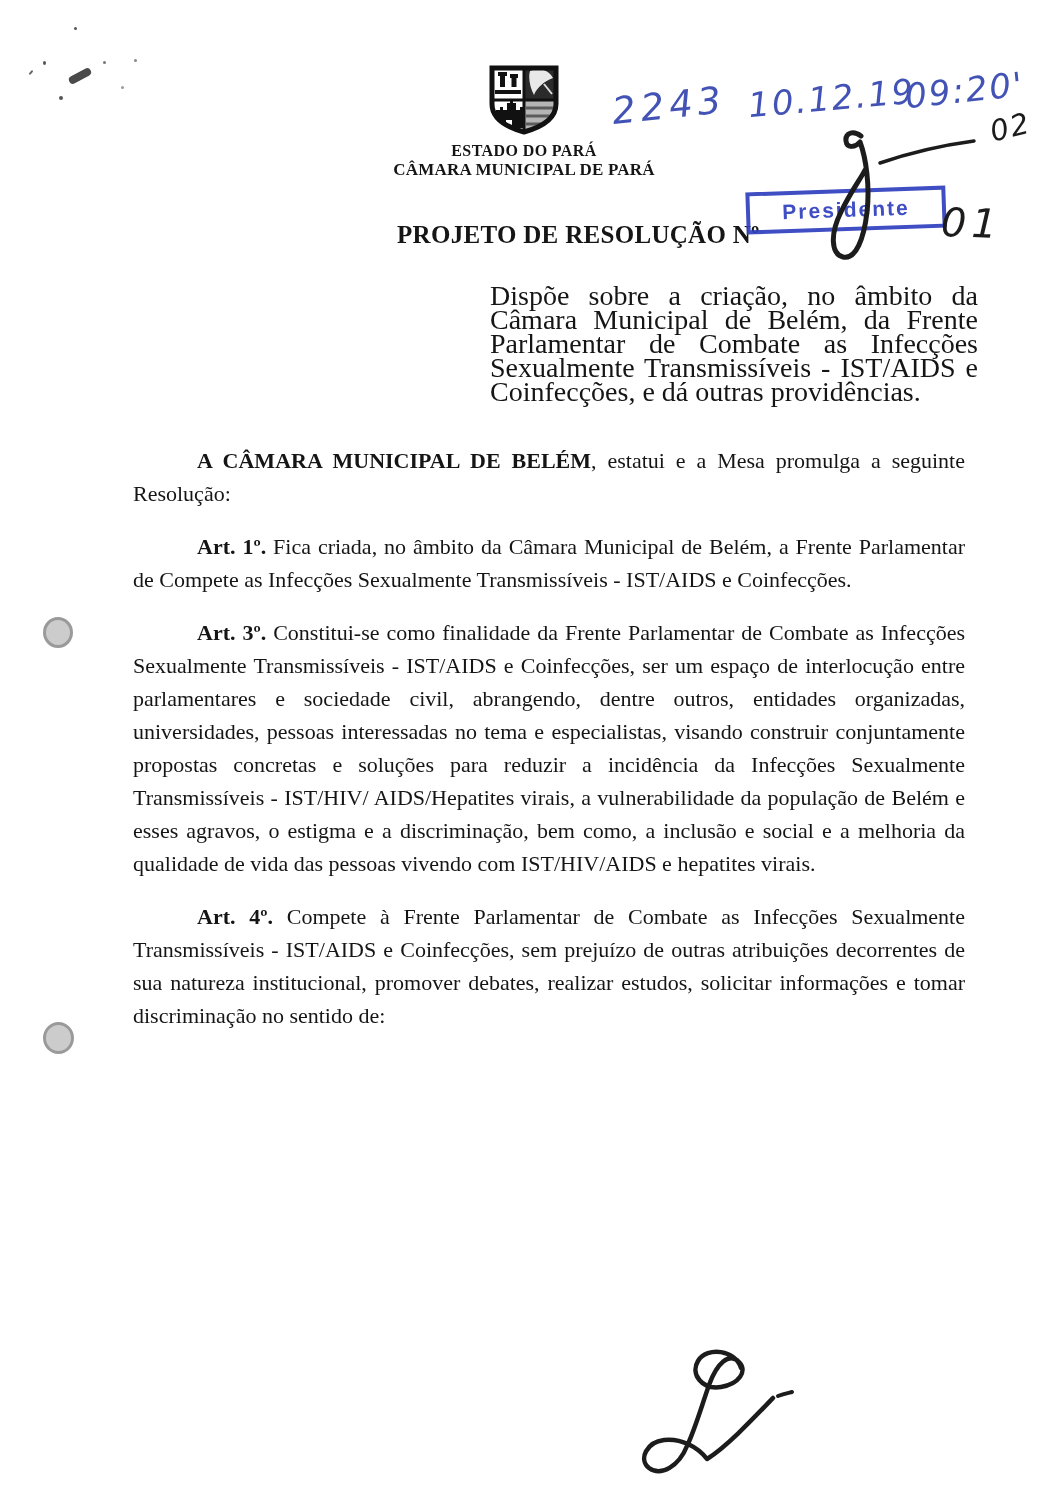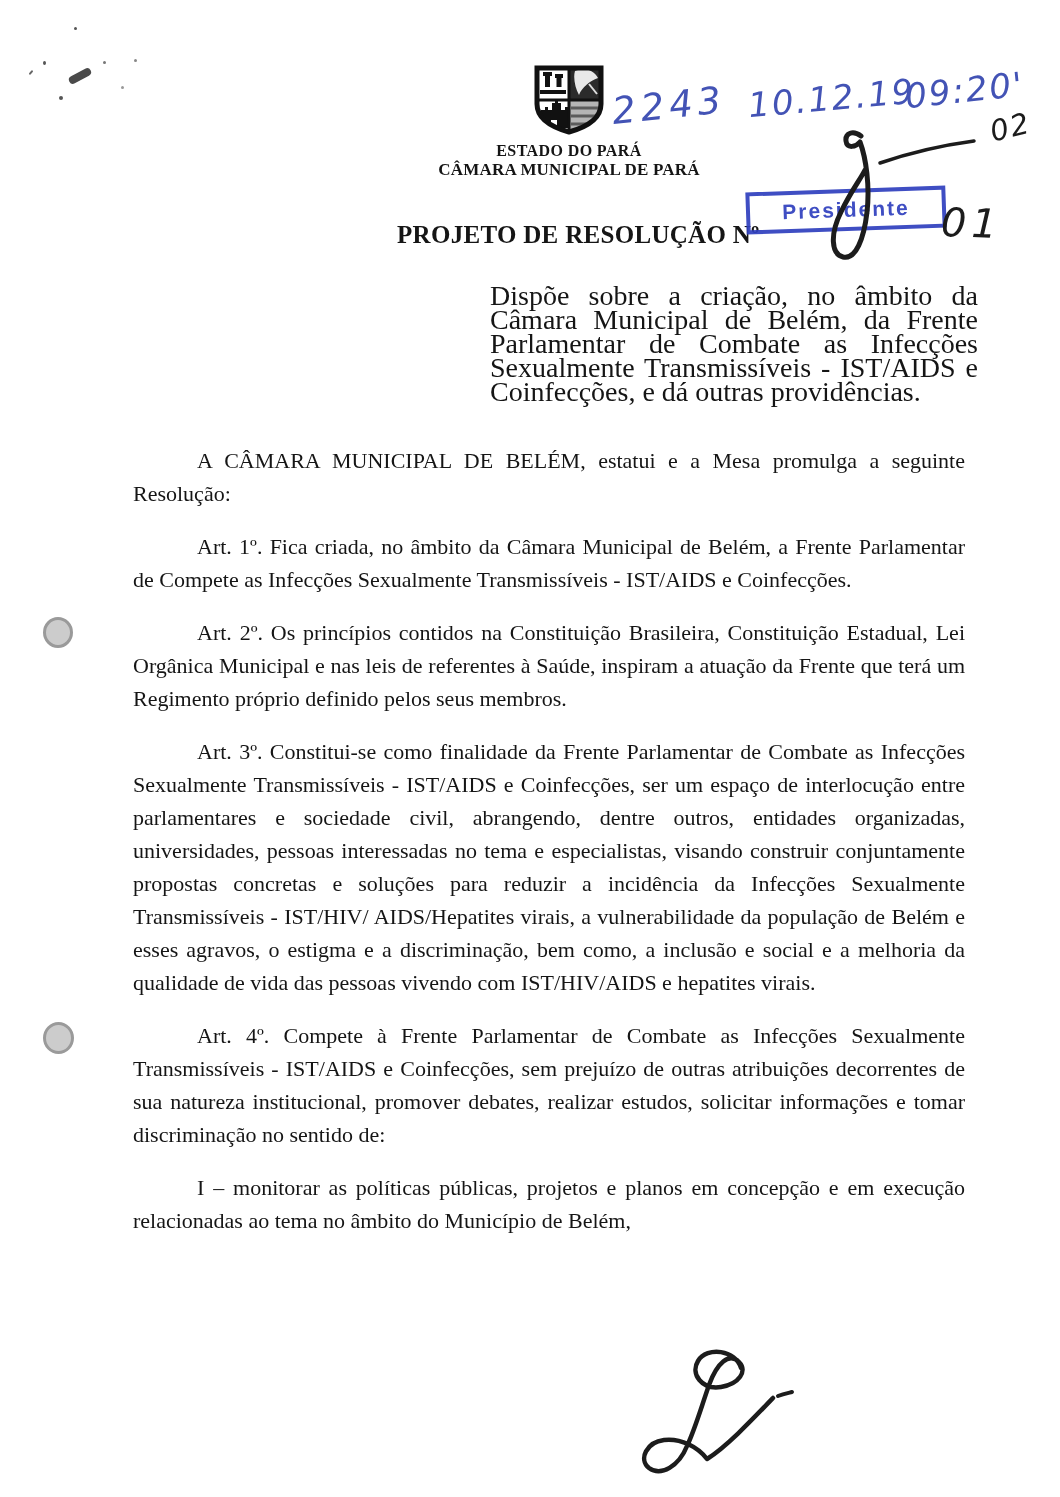--- a/index.html
+++ b/index.html
@@ -2,32 +2,32 @@
 <html><head>
 <meta charset="utf-8">
 <style>
   html,body{margin:0;padding:0;background:#e8e8e8;}
   .page{
     position:relative;width:1060px;height:1497px;margin:0 auto;
     background:#ffffff;overflow:hidden;
     font-family:"Liberation Serif",serif;color:#151515;
   }
   
-  .header{position:absolute;top:64px;left:438px;width:262px;text-align:center;}
+  .header{position:absolute;top:64px;left:393px;width:262px;text-align:center;}
   .coat{display:block;margin:0 auto 6px auto;}
   .org-line1{font-size:16px;font-weight:bold;letter-spacing:.4px;}
   .org-line2{font-size:17px;font-weight:bold;letter-spacing:.2px;}
   .title{position:absolute;left:385px;top:209px;margin:12px;font-size:25px;font-weight:bold;letter-spacing:.3px;}
   
   .ementa{position:absolute;left:478px;top:272px;width:488px;margin:12px;
           font-size:28px;line-height:24px;text-align:justify;}
   .body-text{position:absolute;left:133px;top:444px;width:832px;
              font-size:22px;line-height:33px;text-align:justify;}
   .body-text p{margin:0 0 20px 0;text-indent:64px;}
-  .body-text b{font-weight:normal;}
+  .body-text b{font-weight:bold;}
   
   .stamp{position:absolute;left:746px;top:189px;width:192px;height:34px;
          border:4px solid #2f3fbe;transform:rotate(-2deg);
          display:flex;align-items:center;justify-content:center;
          font-family:"Liberation Sans",sans-serif;font-weight:bold;
          font-size:21px;color:#2f3fbe;letter-spacing:2px;opacity:.92;}
   .hand{position:absolute;font-family:"DejaVu Sans",sans-serif;font-style:italic;white-space:nowrap;}
   .hand-blue{color:#4353b5;}
   .hand-black{color:#1c1c1c;}
   #hw-number{left:612px;top:84px;font-size:37px;letter-spacing:5px;transform:rotate(-6deg);}
@@ -99,24 +99,22 @@
     <div class="org-line2">CÂMARA MUNICIPAL DE PARÁ</div>
   </div>
 
   <h1 class="title">PROJETO DE RESOLUÇÃO Nº</h1>
 
   <p class="ementa">Dispõe sobre a criação, no âmbito da Câmara Municipal de Belém, da Frente Parlamentar de Combate as Infecções Sexualmente Transmissíveis - IST/AIDS e Coinfecções, e dá outras providências.</p>
 
   <div class="body-text">
     <p><b>A CÂMARA MUNICIPAL DE BELÉM</b><span>, estatui e a Mesa promulga a seguinte Resolução:</span></p>
     <p><b>Art. 1º.</b><span> Fica criada, no âmbito da Câmara Municipal de Belém, a Frente Parlamentar de Compete as Infecções Sexualmente Transmissíveis - IST/AIDS e Coinfecções.</span></p>
-    <p><b>Art. 2º.</b><span> Os princípios contidos na Constituição Brasileira, Constituição Estadual, Lei Orgânica Municipal e nas leis de referentes à Saúde, inspiram a atuação da Frente que terá um Regimento próprio definido pelos seus membros.</span></p>
     <p><b>Art. 3º.</b><span> Constitui-se como finalidade da Frente Parlamentar de Combate as Infecções Sexualmente Transmissíveis - IST/AIDS e Coinfecções, ser um espaço de interlocução entre parlamentares e sociedade civil, abrangendo, dentre outros, entidades organizadas, universidades, pessoas interessadas no tema e especialistas, visando construir conjuntamente propostas concretas e soluções para reduzir a incidência da Infecções Sexualmente Transmissíveis - IST/HIV/ AIDS/Hepatites virais, a vulnerabilidade da população de Belém e esses agravos, o estigma e a discriminação, bem como, a inclusão e social e a melhoria da qualidade de vida das pessoas vivendo com IST/HIV/AIDS e hepatites virais.</span></p>
     <p><b>Art. 4º.</b><span> Compete à Frente Parlamentar de Combate as Infecções Sexualmente Transmissíveis - IST/AIDS e Coinfecções, sem prejuízo de outras atribuições decorrentes de sua natureza institucional, promover debates, realizar estudos, solicitar informações e tomar discriminação no sentido de:</span></p>
-    <p><b>I –</b><span> monitorar as políticas públicas, projetos e planos em concepção e em execução relacionadas ao tema no âmbito do Município de Belém,</span></p>
   </div>
 
   <div class="stamp">
     <span>Presidente</span>
   </div>
 
   <span class="hand hand-blue" id="hw-number">2243</span>
   <span class="hand hand-blue" id="hw-date">10.12.19</span>
   <span class="hand hand-blue" id="hw-time">09:20'</span>
   <span class="hand hand-black" id="hw-corner">02</span>

